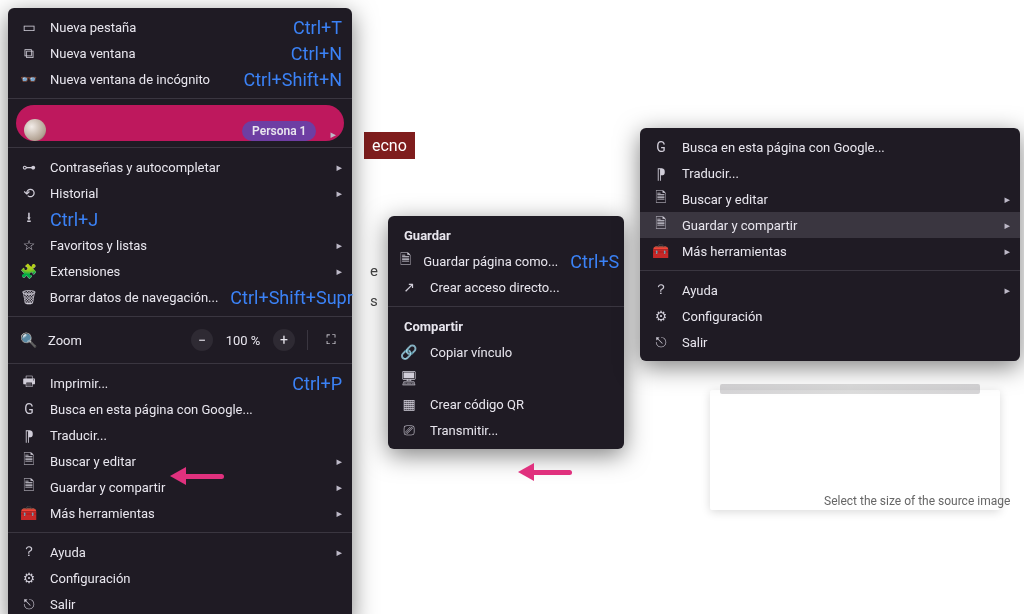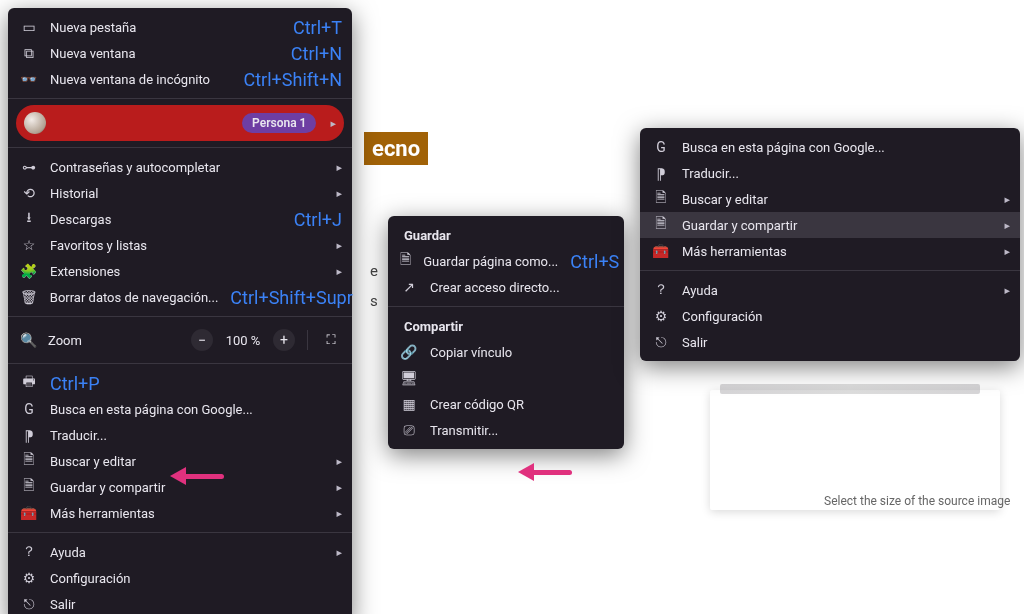--- a/index.html
+++ b/index.html
@@ -40,49 +40,49 @@
   
   #main-menu { left: 8px; top: 8px; width: 344px; }
   
   #submenu-saveshare { left: 388px; top: 216px; width: 236px; }
   
   #third-menu { left: 640px; top: 128px; width: 380px; }
 
   
   .person-row {
     display: flex;
-    align-items: center;
+    align-items: flex-end;
     height: 36px;
     margin: 4px 8px;
     padding: 0 8px;
-    background: #b91c1c;
+    background: #be185d;
     border-radius: 18px;
     gap: 10px;
   }
   .avatar { width: 22px; height: 22px; border-radius: 50%; background: radial-gradient(circle at 35% 35%, #f2ece8 0%, #b0a090 70%, #4a3b35 100%); }
   .persona-pill { background: #6e3ea3; padding: 3px 10px; border-radius: 12px; font-size: 12px; font-weight: 600; }
   .person-caret { font-size: 11px; color: #bdb9c7; margin-left: 4px;}
 
   
   .zoom-row { display: flex; align-items: center; height: 34px; padding: 0 10px 0 12px; gap: 10px; }
   .zoom-row .label { flex: 1;}
   .zoom-btn { width: 22px; height: 22px; border-radius: 50%; background: #2e2a33; display: flex; align-items: center; justify-content: center; color: #e8e6ee; font-size: 14px; cursor: pointer;}
   .zoom-pct { font-size: 13px; min-width: 40px; text-align: center; }
   .zoom-sep { width: 1px; height: 20px; background: #3a3640; margin: 0 2px; }
   .fullscreen { width: 22px; height: 22px; display: flex; align-items:center; justify-content:center; font-size: 13px; cursor:pointer;}
 
   
   .ecno-badge {
     position: absolute;
     left: 364px;
     top: 132px;
-    background: #a16207;
+    background: #7f1d1d;
     color: #fff;
-    font-weight: 700;
-    font-size: 22px;
+    font-weight: 400;
+    font-size: 16px;
     padding: 4px 8px;
   }
 
   
   .stray { position: absolute; color: #444; font-size: 15px; }
 
   
   .arrow {
     position: absolute;
     width: 56px; height: 16px;
@@ -175,21 +175,20 @@
     <span class="label">Contraseñas y autocompletar</span>
     <span class="submenu-caret">▸</span>
   </div>
   <div class="row hov">
     <span class="ic">⟲</span>
     <span class="label">Historial</span>
     <span class="submenu-caret">▸</span>
   </div>
   <div class="row hov">
     <span class="ic">⭳</span>
-    <span class="label">Descargas</span>
     <span class="shortcut">Ctrl+J</span>
   </div>
   <div class="row hov">
     <span class="ic">☆</span>
     <span class="label">Favoritos y listas</span>
     <span class="submenu-caret">▸</span>
   </div>
   <div class="row hov">
     <span class="ic">🧩</span>
     <span class="label">Extensiones</span>
@@ -210,20 +209,21 @@
     <span class="zoom-pct">100 %</span>
     <span class="zoom-btn">+</span>
     <span class="zoom-sep"></span>
     <span class="fullscreen">⛶</span>
   </div>
 
   <div class="divider"></div>
 
   <div class="row hov">
     <span class="ic">🖶</span>
+    <span class="label">Imprimir...</span>
     <span class="shortcut">Ctrl+P</span>
   </div>
   <div class="row hov">
     <span class="ic">G</span>
     <span class="label">Busca en esta página con Google...</span>
   </div>
   <div class="row hov">
     <span class="ic">⁋</span>
     <span class="label">Traducir...</span>
   </div>

